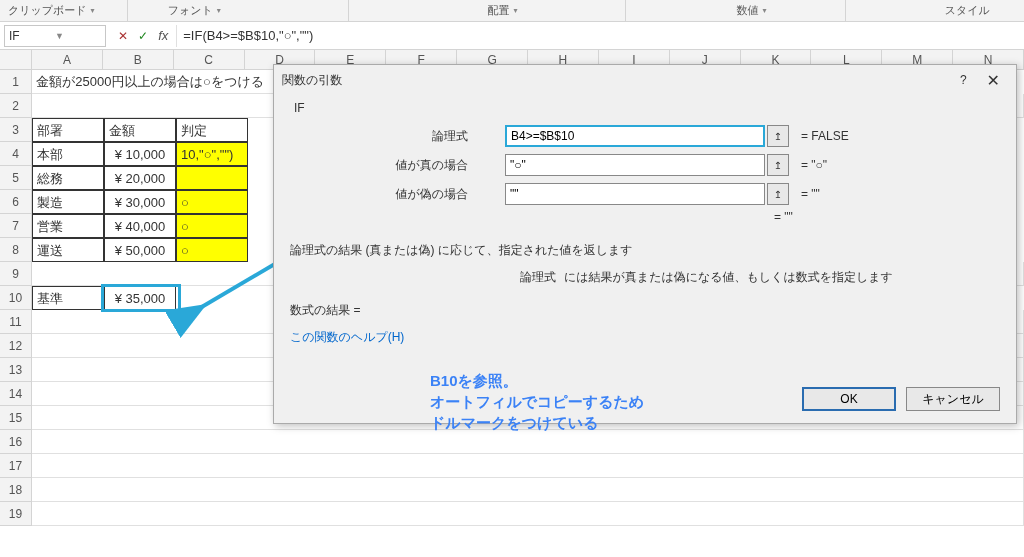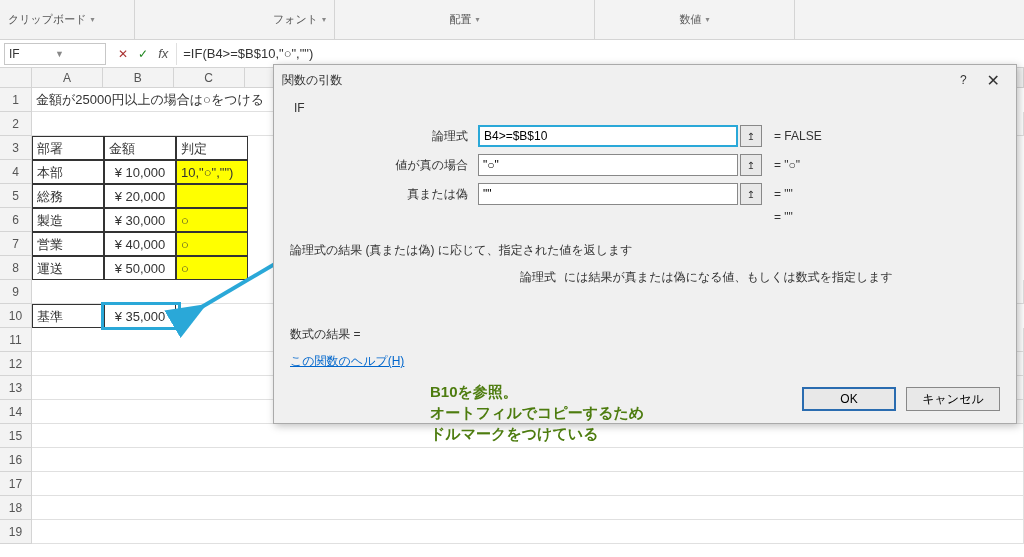--- a/index.html
+++ b/index.html
@@ -1,19 +1,19 @@
 <!DOCTYPE html>
 <html><head>
 <meta charset="utf-8">
 <style>
 * { box-sizing: border-box; margin: 0; padding: 0; font-family: "Meiryo", "Yu Gothic", sans-serif; }
 body { background: #fff; width: 1024px; height: 557px; overflow: hidden; position: relative; font-size: 12px; color: #333; }
 
 
-.ribbon { display: flex; align-items: center; height: 40px; background: #f3f3f3; border-bottom: 1px solid #d4d4d4; font-size: 11px; color: #555; }
+.ribbon { display: flex; align-items: center; height: 22px; background: #f3f3f3; border-bottom: 1px solid #d4d4d4; font-size: 11px; color: #555; gap: 32px; }
 .ribbon-group { display: flex; align-items: center; gap: 4px; padding: 0 8px; border-right: 1px solid #d4d4d4; height: 100%; }
 .ribbon-group .label { }
 .ribbon-group .dropdown-icon { font-size: 8px; color: #888; }
 .ribbon-spacer { flex: 1; }
 
 
 .formula-row { display: flex; align-items: center; height: 28px; background: #fff; border-bottom: 1px solid #d4d4d4; }
 .name-box { width: 102px; height: 22px; border: 1px solid #c7c7c7; margin: 0 4px; display: flex; align-items: center; padding: 0 4px; background: #fff; }
 .name-box span { flex: 1; font-size: 12px; }
 .name-box .chev { font-size: 9px; color: #888; }
@@ -43,59 +43,62 @@
 .dialog { position: absolute; left: 273px; top: 64px; width: 744px; height: 360px; background: #f0f0f0; border: 1px solid #aaa; box-shadow: 2px 2px 8px rgba(0,0,0,0.25); }
 .dialog-title { height: 30px; display: flex; align-items: center; padding: 5px 8px; font-size: 12px; }
 .dialog-title .t { flex: 1; }
 .dialog-title .help-icon { padding: 0 12px; cursor: pointer; }
 .dialog-title .close-icon { padding: 0 8px; font-size: 16px; cursor: pointer; color: #333; }
 .dialog-body { padding: 6px 16px 10px 16px; font-size: 12px; }
 .func-name { font-size: 12px; margin-bottom: 10px; padding-left: 4px; }
 .arg-row { display: flex; align-items: center; margin-bottom: 7px; }
 .arg-label { width: 188px; text-align: right; padding-right: 10px; }
 .arg-input-wrap { position: relative; display: flex; align-items: center; }
-.arg-input { width: 260px; height: 22px; border: 1px solid #888; padding: 0 4px; font-size: 12px; background: #fff; }
+.arg-input { width: 260px; height: 22px; border: 1px solid #888; padding: 0 4px; font-size: 12px; background: #fff; margin-left: 27px; }
 .arg-input.focus { border: 2px solid #2aa8d8; }
 .ref-btn { width: 22px; height: 22px; border: 1px solid #888; background: #e8e8e8; margin-left: 2px; display: flex; align-items: center; justify-content: center; font-size: 10px; cursor: pointer; }
 .arg-result { padding-left: 12px; color: #333; }
 .desc { margin-top: 18px; font-size: 12px; }
 .desc2 { margin-top: 10px; font-size: 12px; padding-left: 230px; }
 .desc2 .bold-label { font-weight: normal; padding-right: 8px; }
-.result-row { margin-top: 40px; font-size: 12px; }
-.help-link { margin-top: 10px; color: #0066cc; text-decoration: underline; cursor: pointer; font-size: 12px; }
+.result-row { margin-top: 16px; font-size: 12px; }
+.help-link { margin-top: 10px; color: #0066cc; cursor: pointer; font-size: 12px; }
 .dialog-buttons { position: absolute; right: 16px; bottom: 12px; display: flex; gap: 10px; justify-content: center; }
 .dlg-btn { width: 94px; height: 24px; border: 1px solid #888; background: #e8e8e8; font-size: 12px; cursor: pointer; }
 .dlg-btn.primary { border: 2px solid #2a6cb0; }
 
 .arrow-svg { position: absolute; pointer-events: none; }
 
-.annotation { position: absolute; color: #4d7c0f; font-size: 15px; line-height: 1.4; font-weight: bold; margin-top: 11px; }
+.annotation { position: absolute; color: #3b82f6; font-size: 15px; line-height: 1.4; font-weight: bold; }
 
 </style>
 </head>
 <body>
 
 <div class="ribbon">
   <div class="ribbon-group" style="width:135px">
     <span class="label">クリップボード</span>
     <span class="dropdown-icon">▾</span>
   </div>
-  <div class="ribbon-group" style="width:200px;justify-content:flex-end">
+  <div class="ribbon-group" style="width:200px;justify-content:flex-start">
     <span class="label">フォント</span>
     <span class="dropdown-icon">▾</span>
   </div>
   <div class="ribbon-group" style="width:260px;justify-content:center">
     <span class="label">配置</span>
     <span class="dropdown-icon">▾</span>
   </div>
   <div class="ribbon-group" style="width:200px;justify-content:center">
     <span class="label">数値</span>
     <span class="dropdown-icon">▾</span>
   </div>
   <div class="ribbon-spacer"></div>
+  <div class="ribbon-group" style="width:120px;justify-content:center;border-right:none">
+    <span class="label">スタイル</span>
+  </div>
 </div>
 
 <div class="formula-row">
   <div class="name-box">
     <span>IF</span>
     <span class="chev">▼</span>
   </div>
   <div class="fx-icons">
     <span class="x">✕</span>
     <span class="chk">✓</span>
@@ -259,21 +262,21 @@
     <div class="arg-row">
       <div class="arg-label">値が真の場合</div>
       <div class="arg-input-wrap">
         <input class="arg-input" value="&quot;○&quot;" style="">
         <div class="ref-btn">↥</div>
       </div>
       <div class="arg-result">= <span>"○"</span></div>
     </div>
 
     <div class="arg-row">
-      <div class="arg-label">真または偽</div>
+      <div class="arg-label">値が偽の場合</div>
       <div class="arg-input-wrap">
         <input class="arg-input" value="&quot;&quot;" style="">
         <div class="ref-btn">↥</div>
       </div>
       <div class="arg-result">= <span>""</span></div>
     </div>
 
     <div class="arg-row" style="margin-top:-2px">
       <div class="arg-label"></div>
       <div style="width:284px"></div>

